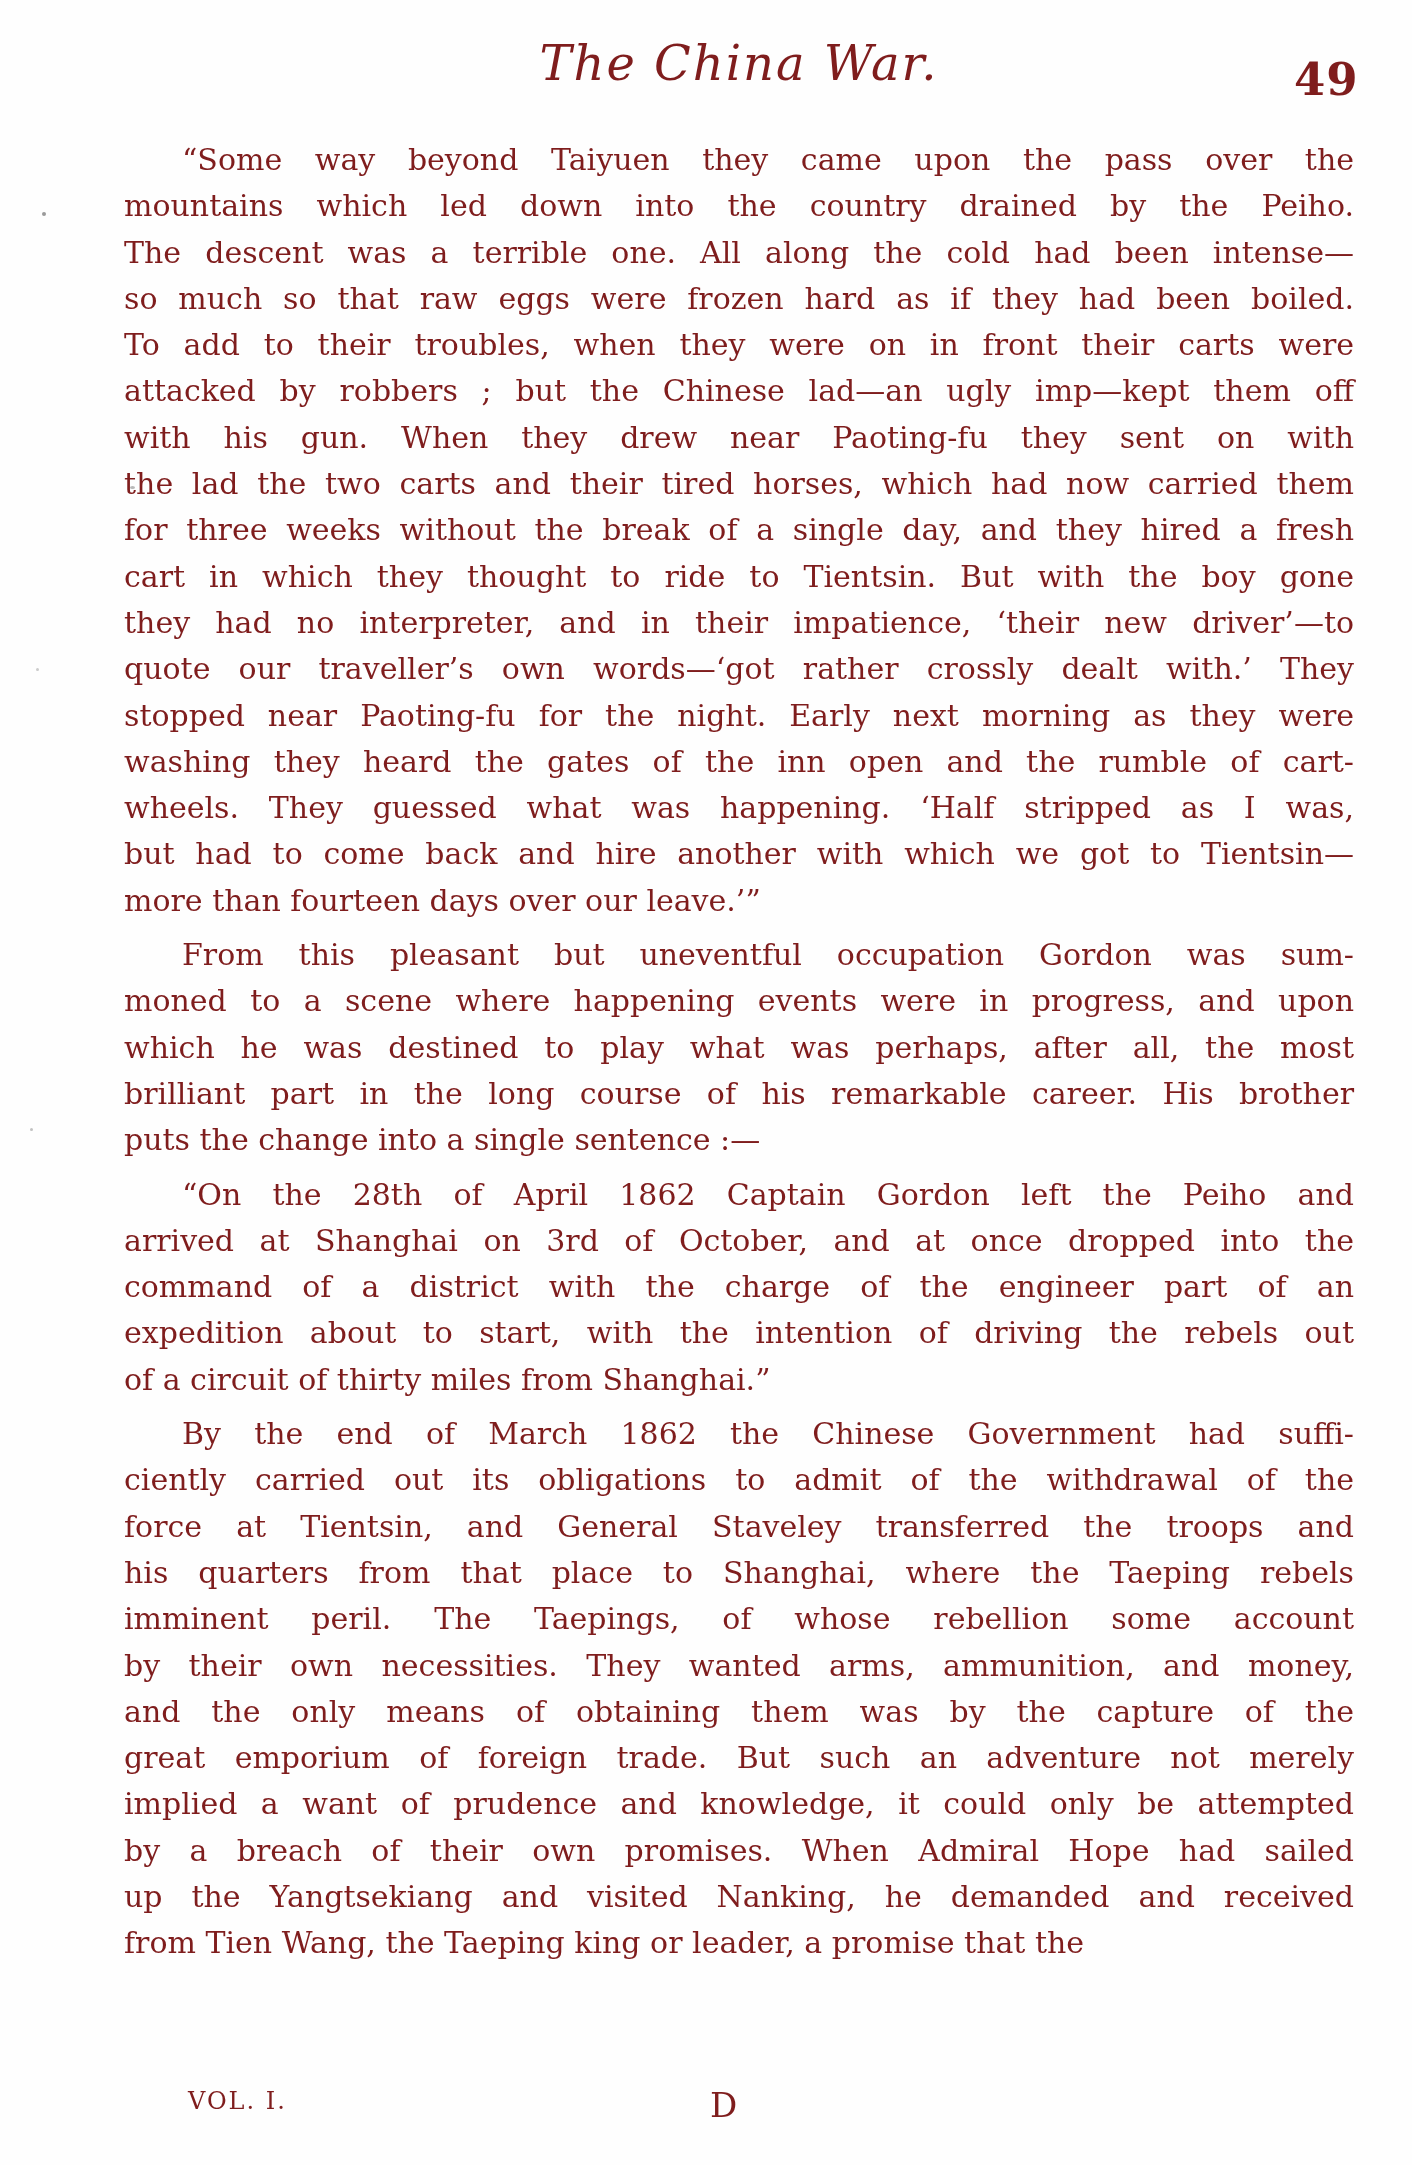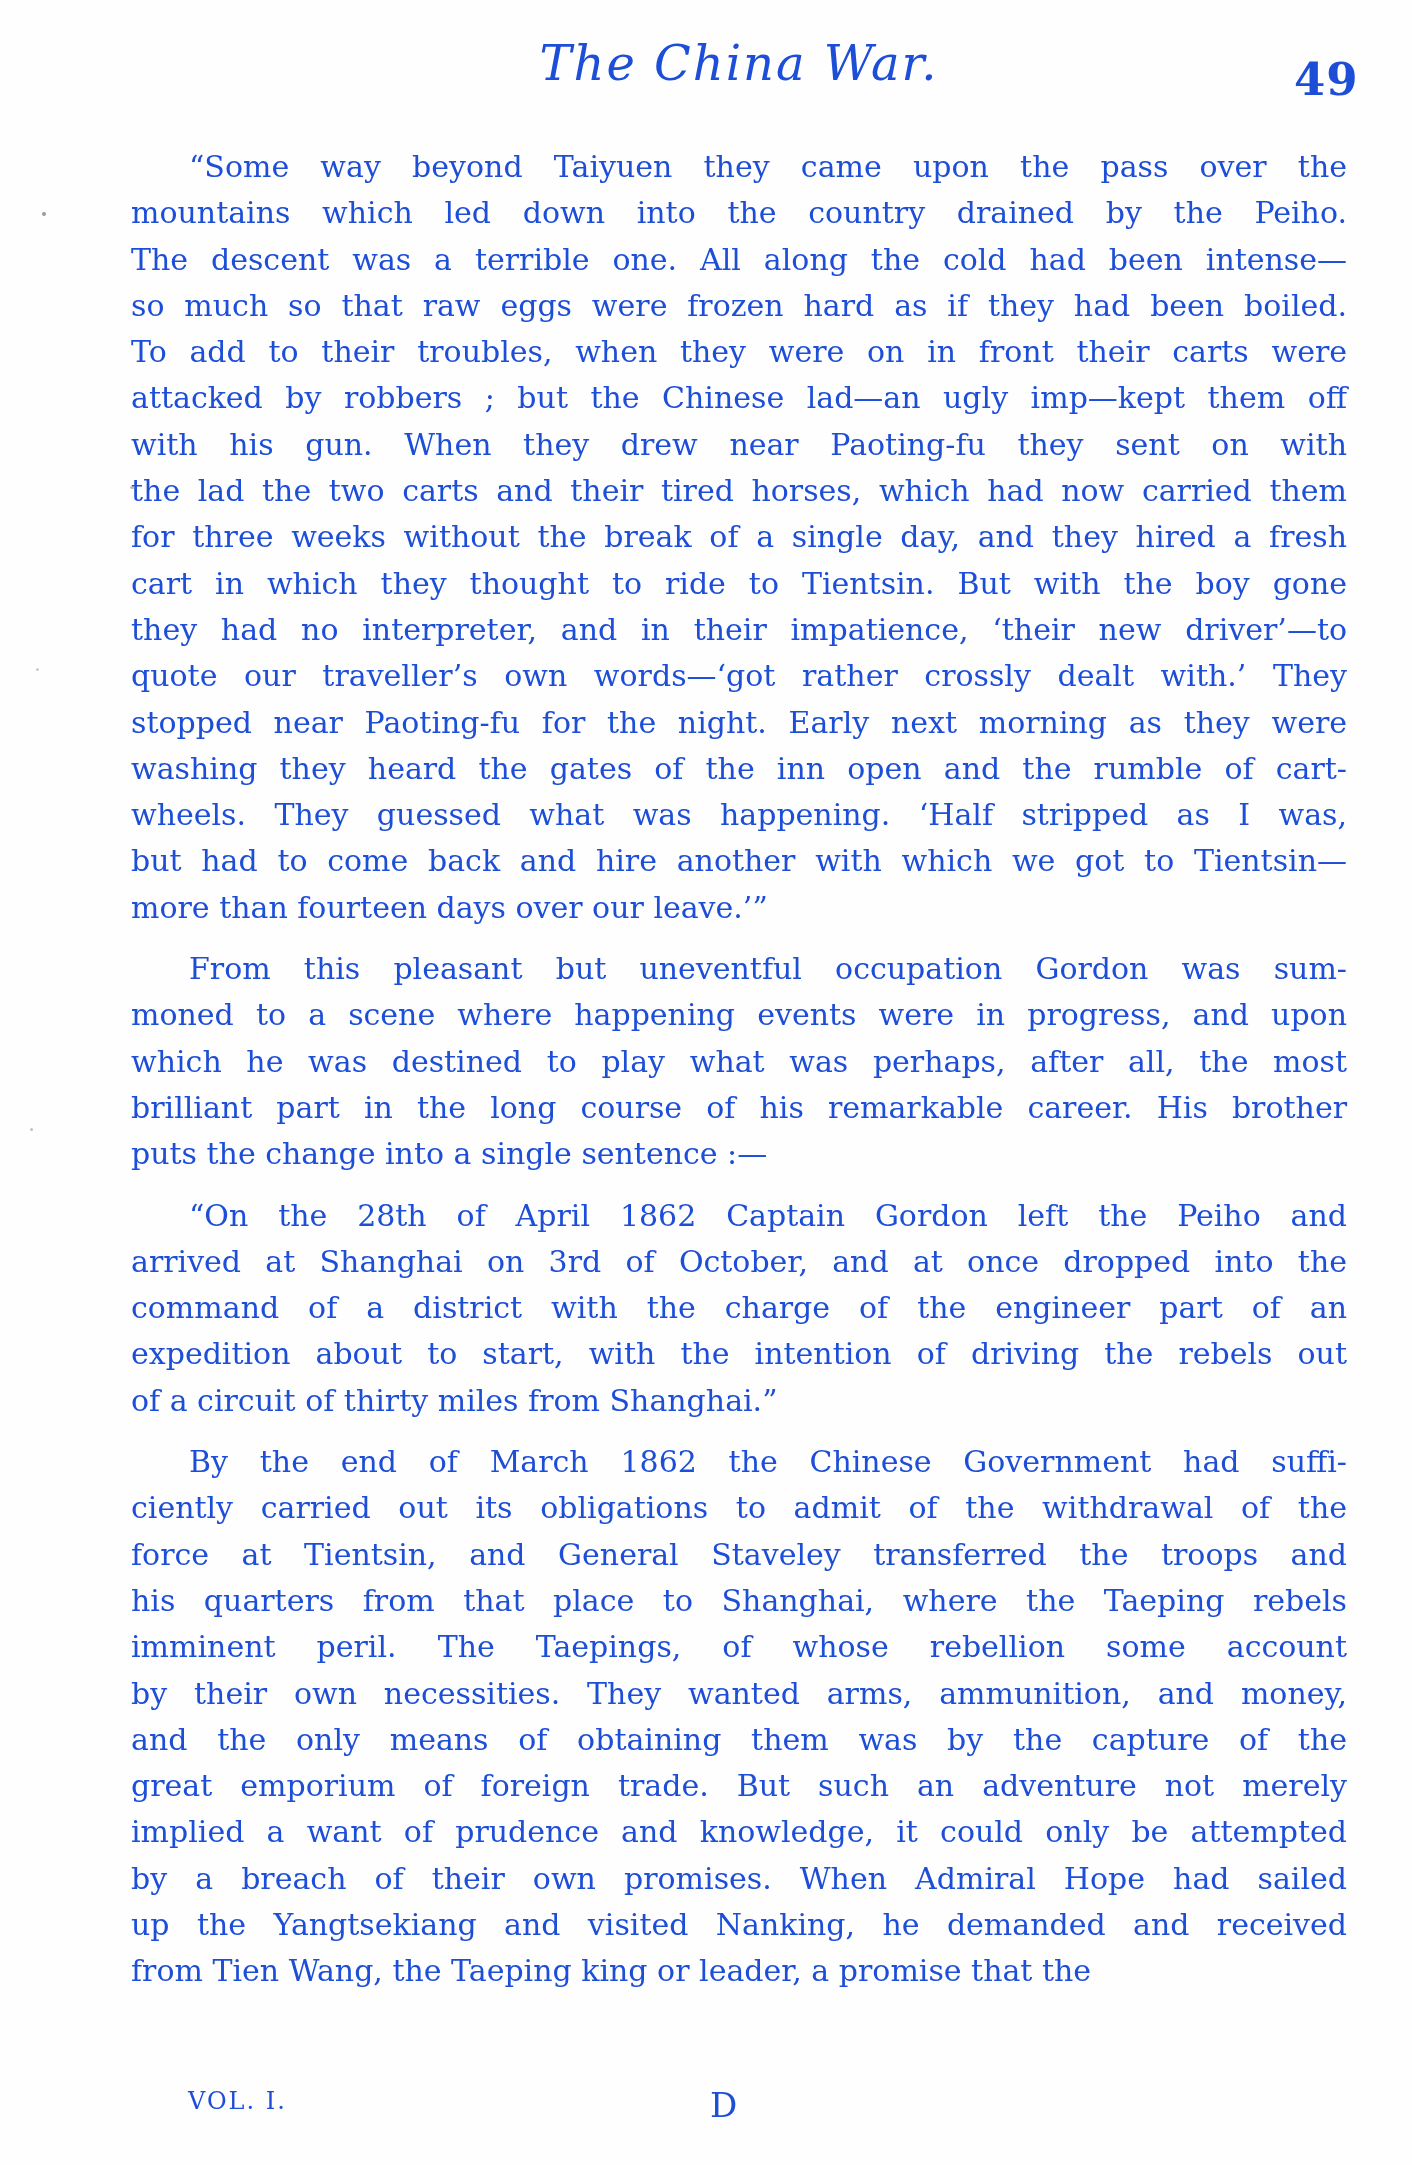--- a/index.html
+++ b/index.html
@@ -7,21 +7,21 @@
     padding: 0;
     background: #e8e8e8;
   }
   .page {
     position: relative;
     width: 1412px;
     height: 2165px;
     background: #fefefe;
     overflow: hidden;
     font-family: "DejaVu Serif", serif;
-    color: #1d4ed8;
+    color: #7f1d1d;
   }
   .running-head {
     position: absolute;
     top: 34px;
     left: 116px;
     width: 1246px;
     text-align: center;
     font-style: italic;
     font-size: 48px;
     line-height: 58px;
@@ -38,21 +38,21 @@
     font-weight: bold;
   }
   .body-text {
     position: absolute;
     top: 129px;
     left: 116px;
     width: 1246px;
     font-size: 30px;
     line-height: 46.3px;
   }
-  .paragraph { margin: 15px; }
+  .paragraph { margin: 8px; }
   .line {
     text-align: justify;
     text-align-last: justify;
     text-justify: inter-word;
     white-space: normal;
   }
   .line.para-first { text-indent: 58px; }
   .line.para-last  { text-align-last: left; }
   .footer {
     position: absolute;

